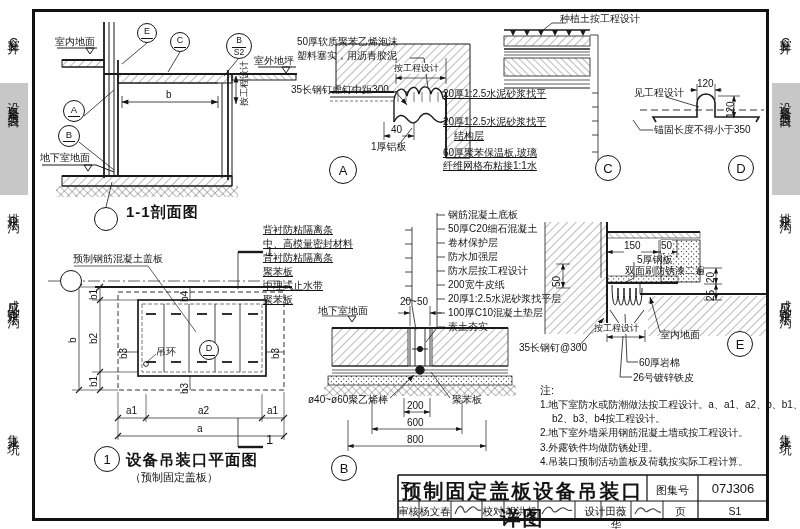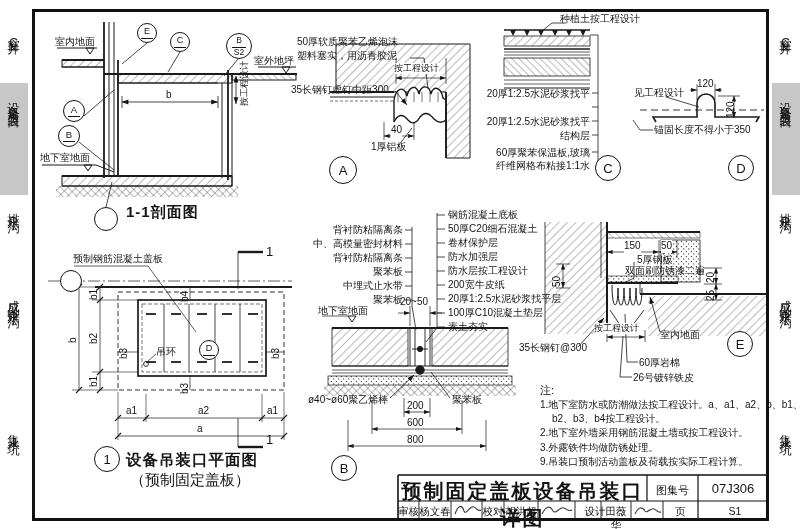--- a/index.html
+++ b/index.html
@@ -2,21 +2,21 @@
 <html><head>
 <meta charset="utf-8">
 <style>
   html,body{margin:0;padding:0;background:#e8e8e8;}
   #page{position:relative;width:800px;height:529px;background:#ffffff;
         font-family:"Liberation Sans","DejaVu Sans",sans-serif;color:#141414;overflow:hidden;}
   svg{position:absolute;left:0;top:0;}
   .lbl{position:absolute;font-size:10px;line-height:1.25;white-space:nowrap;color:#141414;z-index:2;}
   .sm{font-size:9px;}
   .dim{font-size:10px;}
-  .ra{text-align:right;}
+  .ra{text-decoration:underline;}
   .rt{transform:rotate(-90deg);transform-origin:left top;}
   .bubble{position:absolute;border:1.3px solid #141414;border-radius:50%;background:#fff;
           display:flex;flex-direction:column;align-items:center;justify-content:center;
           font-size:10px;line-height:1;z-index:3;box-sizing:border-box;}
   .bubble .ln{width:62%;border-top:1px solid #141414;margin-top:2px;}
   .bigbub{font-size:13px;}
   .side{position:absolute;top:0;height:529px;width:28px;z-index:2;}
   .side-hl{position:absolute;width:28px;left:0;top:83px;height:112px;background:#c7c7c7;}
   .side-item{position:absolute;left:7px;writing-mode:vertical-rl;text-orientation:upright;
              font-size:12.5px;letter-spacing:4px;line-height:1;z-index:2;}
@@ -425,21 +425,21 @@
   <div class="lbl" style="left:291px;top:84px">35长钢钉虚钉中距300</div>
   <div class="lbl dim" style="left:391px;top:124px;background:#fff">40</div>
   <div class="lbl" style="left:371px;top:141px">1厚铝板</div>
   <div class="bubble bigbub" style="left:329px;top:156px;width:28px;height:28px">
     <span>A</span>
     </div>
 
   <div class="lbl" style="left:560px;top:13px">种植土按工程设计</div>
   <div class="lbl ra" style="left:443px;top:88px;width:147px">20厚1:2.5水泥砂浆找平</div>
   <div class="lbl ra" style="left:443px;top:116px;width:147px">20厚1:2.5水泥砂浆找平</div>
-  <div class="lbl ra" style="left:443px;top:130px;width:147px">结构层</div>
+  <div class="lbl ra" style="left:454px;top:130px;width:147px">结构层</div>
   <div class="lbl ra" style="left:443px;top:147px;width:147px">60厚聚苯保温板,玻璃</div>
   <div class="lbl ra" style="left:443px;top:160px;width:147px">纤维网格布粘接1:1水</div>
   <div class="bubble bigbub" style="left:595px;top:155px;width:26px;height:26px">
     <span>C</span>
     </div>
 
   <div class="lbl" style="left:634px;top:87px">见工程设计</div>
   <div class="lbl dim" style="left:697px;top:78px">120</div>
   <div class="lbl dim rt" style="left:725px;top:118px">120</div>
   <div class="lbl" style="left:654px;top:124px">锚固长度不得小于350</div>
@@ -507,28 +507,28 @@
   <div class="lbl dim" style="left:126px;top:405px">a1</div>
   <div class="lbl dim" style="left:198px;top:405px">a2</div>
   <div class="lbl dim" style="left:267px;top:405px">a1</div>
   <div class="lbl dim" style="left:197px;top:423px">a</div>
   <div class="lbl" style="left:266px;top:244px;font-size:13px">1</div>
   <div class="lbl" style="left:266px;top:432px;font-size:13px">1</div>
   <div class="bubble" style="left:94px;top:446px;width:26px;height:26px;font-size:13px">
     <span>1</span>
     </div>
   <div class="plan-title" style="left:126px;top:450px">设备吊装口平面图</div>
-  <div class="lbl" style="left:130px;top:471px;font-size:15px">（预制固定盖板）</div>
+  <div class="lbl" style="left:130px;top:471px;font-size:11px">（预制固定盖板）</div>
 
   <div class="note" style="left:540px;top:383px;font-size:11px">注:</div>
   <div class="note" style="left:540px;top:398px">1.地下室防水或防潮做法按工程设计。a、a1、a2、b、b1、</div>
   <div class="note" style="left:552px;top:412px">b2、b3、b4按工程设计。</div>
   <div class="note" style="left:540px;top:426px">2.地下室外墙采用钢筋混凝土墙或按工程设计。</div>
   <div class="note" style="left:540px;top:441px">3.外露铁件均做防锈处理。</div>
-  <div class="note" style="left:540px;top:455px">9.吊装口预制活动盖板及荷载按实际工程计算。</div>
+  <div class="note" style="left:540px;top:455px">4.吊装口预制活动盖板及荷载按实际工程计算。</div>
 
   <div class="tb-title" style="left:400px;top:478px;width:245px">预制固定盖板设备吊装口详图</div>
   <div class="tb-cell" style="left:647px;top:483px;width:51px;font-size:11px">图集号</div>
   <div class="tb-cell" style="left:698px;top:481px;width:70px;font-size:13px">07J306</div>
   <div class="tb-cell" style="left:398px;top:505px;width:21px">审核</div>
   <div class="tb-cell" style="left:419px;top:505px;width:32px">杨文春</div>
   <div class="tb-cell" style="left:482px;top:505px;width:22px">校对</div>
   <div class="tb-cell" style="left:504px;top:505px;width:34px">胡洪超</div>
   <div class="tb-cell" style="left:575px;top:505px;width:40px">设计</div>
   <div class="tb-cell" style="left:601px;top:505px;width:30px">田薇华</div>

